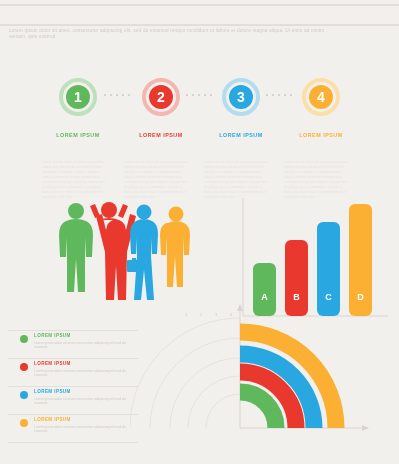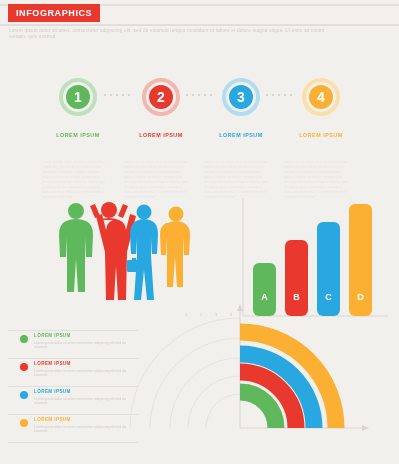--- a/index.html
+++ b/index.html
@@ -86,21 +86,20 @@
   .radial{position:absolute;left:130px;top:300px;width:269px;height:164px;}
 
   .axis-num{font-size:4px;fill:#cfcac6;}
 </style>
 </head>
 <body>
 
 <div class="root">
 
   <div class="header-bar"></div>
-  <div class="header-title">INFOGRAPHICS</div>
   <div class="header-sub">Lorem ipsum dolor sit amet, consectetur adipiscing elit, sed do eiusmod tempor incididunt ut labore et dolore magna aliqua. Ut enim ad minim veniam, quis nostrud.</div>
 
   <div class="steps">
 
     <div class="step" style="left:55px;top:0;">
       <div class="circle c1">
         <div class="inner" style="background:#5fb85c">1</div>
       </div>
       <div class="step-label" style="color:#5fb85c">LOREM IPSUM</div>
     </div>

